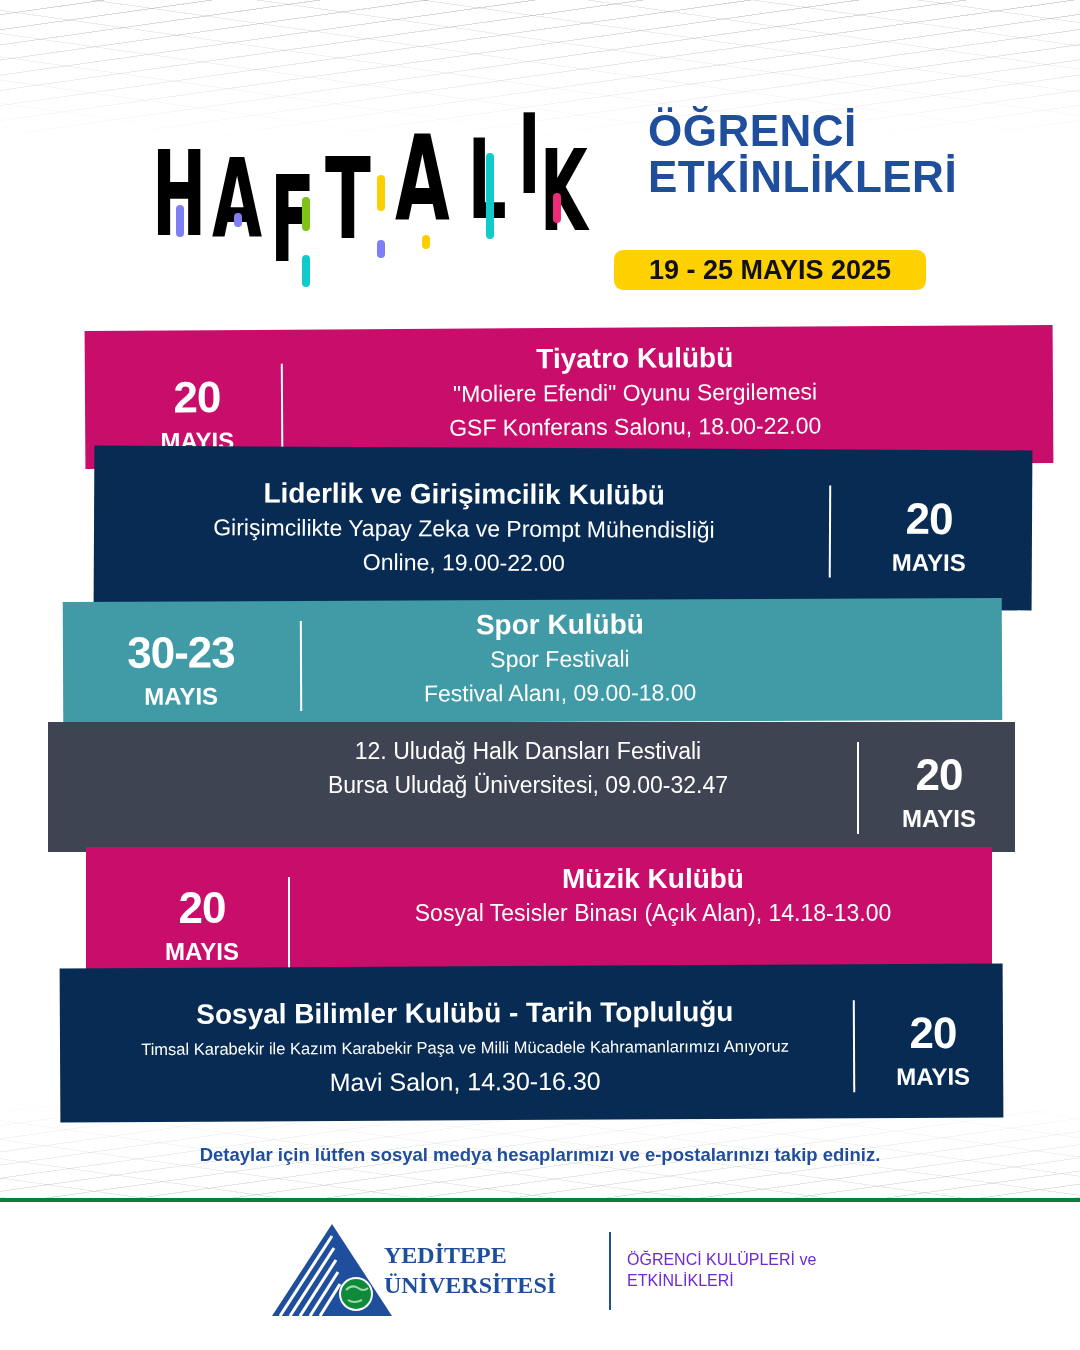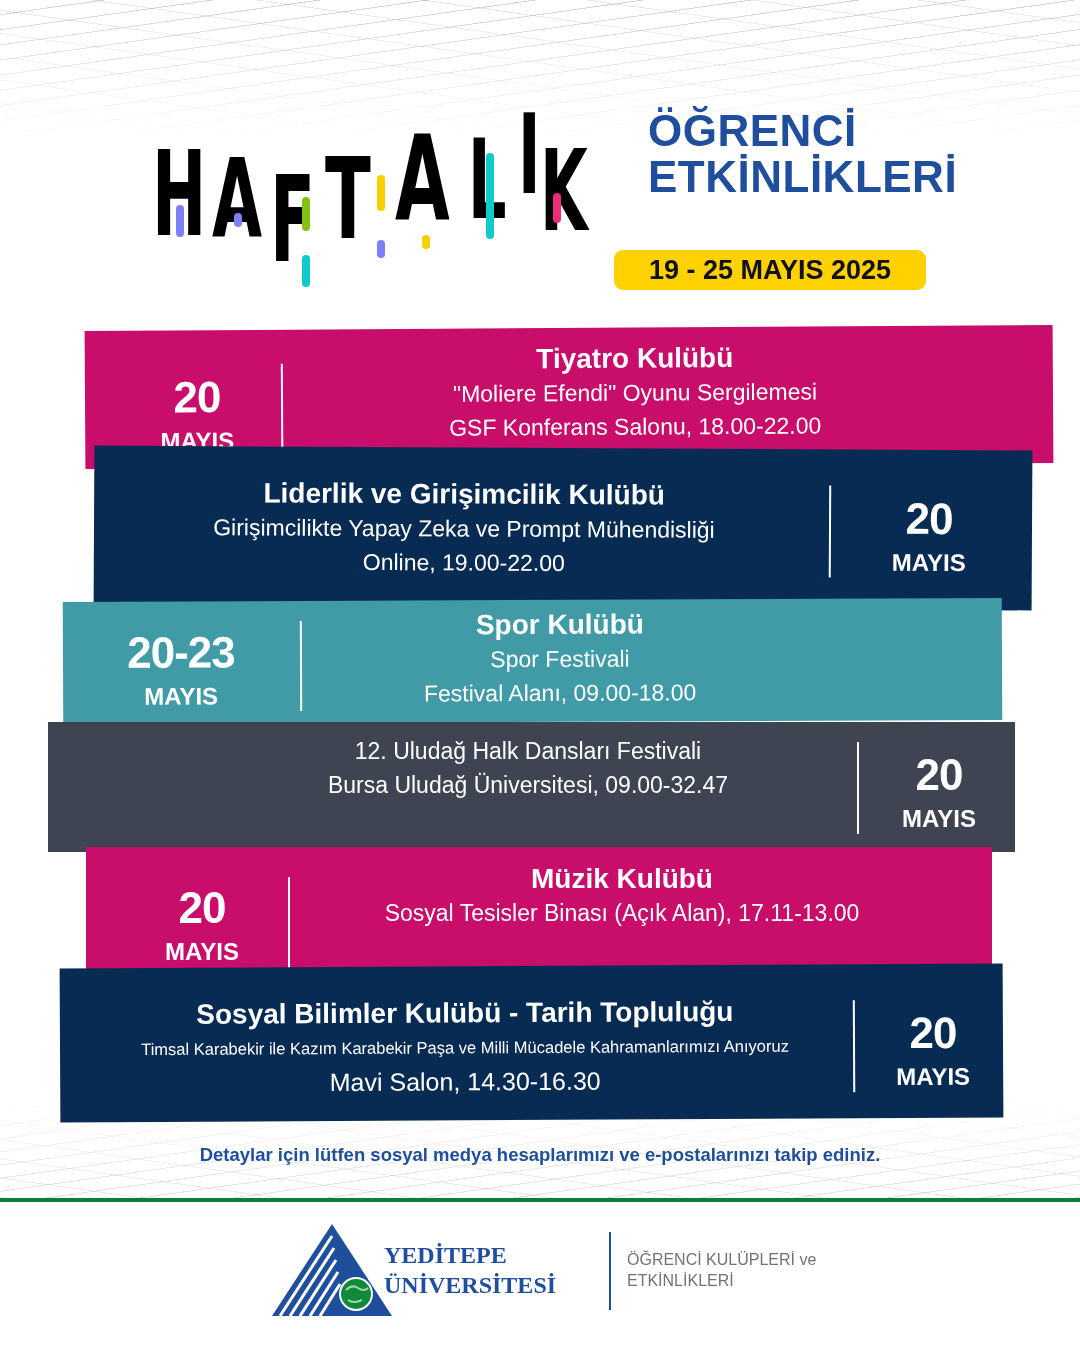--- a/index.html
+++ b/index.html
@@ -41,21 +41,21 @@
   .band .info { position: absolute; text-align: center; }
   .band .info .club { display: block; font-weight: bold; font-size: 28px; line-height: 34px; }
   .band .info .line { display: block; font-size: 23px; line-height: 34px; }
 
   .footer-note { position: absolute; left: 0; right: 0; top: 1144px; text-align: center; font-weight: bold; font-size: 18.5px; color: #1f4e9c; }
   .green-line { position: absolute; left: 0; right: 0; top: 1198px; height: 4px; background: #0a7f3d; }
 
   .logo { position: absolute; left: 272px; top: 1224px; width: 120px; height: 92px; }
   .uni-name { position: absolute; left: 384px; top: 1240px; font-family: "Liberation Serif", "DejaVu Serif", serif; font-weight: bold; color: #1f4e9c; font-size: 24px; line-height: 30px; }
   .foot-sep { position: absolute; left: 609px; top: 1232px; width: 2px; height: 78px; background: #1f4e9c; }
-  .foot-dept { position: absolute; left: 627px; top: 1249px; color: #737373; font-size: 16px; line-height: 21px; }
+  .foot-dept { position: absolute; left: 627px; top: 1249px; color: #6d28d9; font-size: 16px; line-height: 21px; }
 </style>
 </head>
 <body>
 
 <div class="bg-pattern bg-top"></div>
 <div class="bg-pattern bg-bottom"></div>
 
 <div class="haftalik">
   <span class="letter" style="left:2px;top:40px;font-size:118px;transform:scaleX(0.55);transform-origin:left top;">H</span>
   <span class="letter" style="left:62px;top:50px;font-size:108px;transform:scaleX(0.6);transform-origin:left top;">A</span>
@@ -103,21 +103,21 @@
   </div>
   <div class="sep" style="left:735px;top:36px;height:92px;"></div>
   <div class="date" style="left:780px;top:38px;width:110px;">
     <span class="num">20</span>
     <span class="mon">MAYIS</span>
   </div>
 </div>
 
 <div class="band" style="left:63px;top:600px;width:939px;height:122px;background:#409ba7;transform:rotate(-0.25deg);">
   <div class="date" style="left:18px;top:20px;width:200px;">
-    <span class="num">20-23</span>
+    <span class="num">30-23</span>
     <span class="mon">MAYIS</span>
   </div>
   <div class="sep" style="left:237px;top:20px;height:90px;"></div>
   <div class="info" style="left:250px;top:8px;width:494px;">
     <span class="club">Spor Kulübü</span>
     <span class="line">Spor Festivali</span>
     <span class="line">Festival Alanı, 09.00-18.00</span>
   </div>
 </div>
 
@@ -132,23 +132,23 @@
     <span class="mon">MAYIS</span>
   </div>
 </div>
 
 <div class="band" style="left:86px;top:847px;width:906px;height:139px;background:#c90d6a;">
   <div class="date" style="left:64px;top:30px;width:104px;">
     <span class="num">20</span>
     <span class="mon">MAYIS</span>
   </div>
   <div class="sep" style="left:202px;top:30px;height:92px;"></div>
-  <div class="info" style="left:201px;top:15px;width:670px;">
+  <div class="info" style="left:232px;top:15px;width:670px;">
     <span class="club">Müzik Kulübü</span>
-    <span class="line">Sosyal Tesisler Binası (Açık Alan), 17.11-13.00</span>
+    <span class="line">Sosyal Tesisler Binası (Açık Alan), 14.18-13.00</span>
   </div>
 </div>
 
 <div class="band" style="left:60px;top:966px;width:943px;height:154px;background:#072b52;transform:rotate(-0.3deg);">
   <div class="info" style="left:20px;top:30px;width:770px;">
     <span class="club">Sosyal Bilimler Kulübü - Tarih Topluluğu</span>
     <span class="line" style="font-size:16.5px;line-height:34px;">Timsal Karabekir ile Kazım Karabekir Paşa ve Milli Mücadele Kahramanlarımızı Anıyoruz</span>
     <span class="line" style="font-size:25px;">Mavi Salon, 14.30-16.30</span>
   </div>
   <div class="sep" style="left:793px;top:36px;height:92px;"></div>

